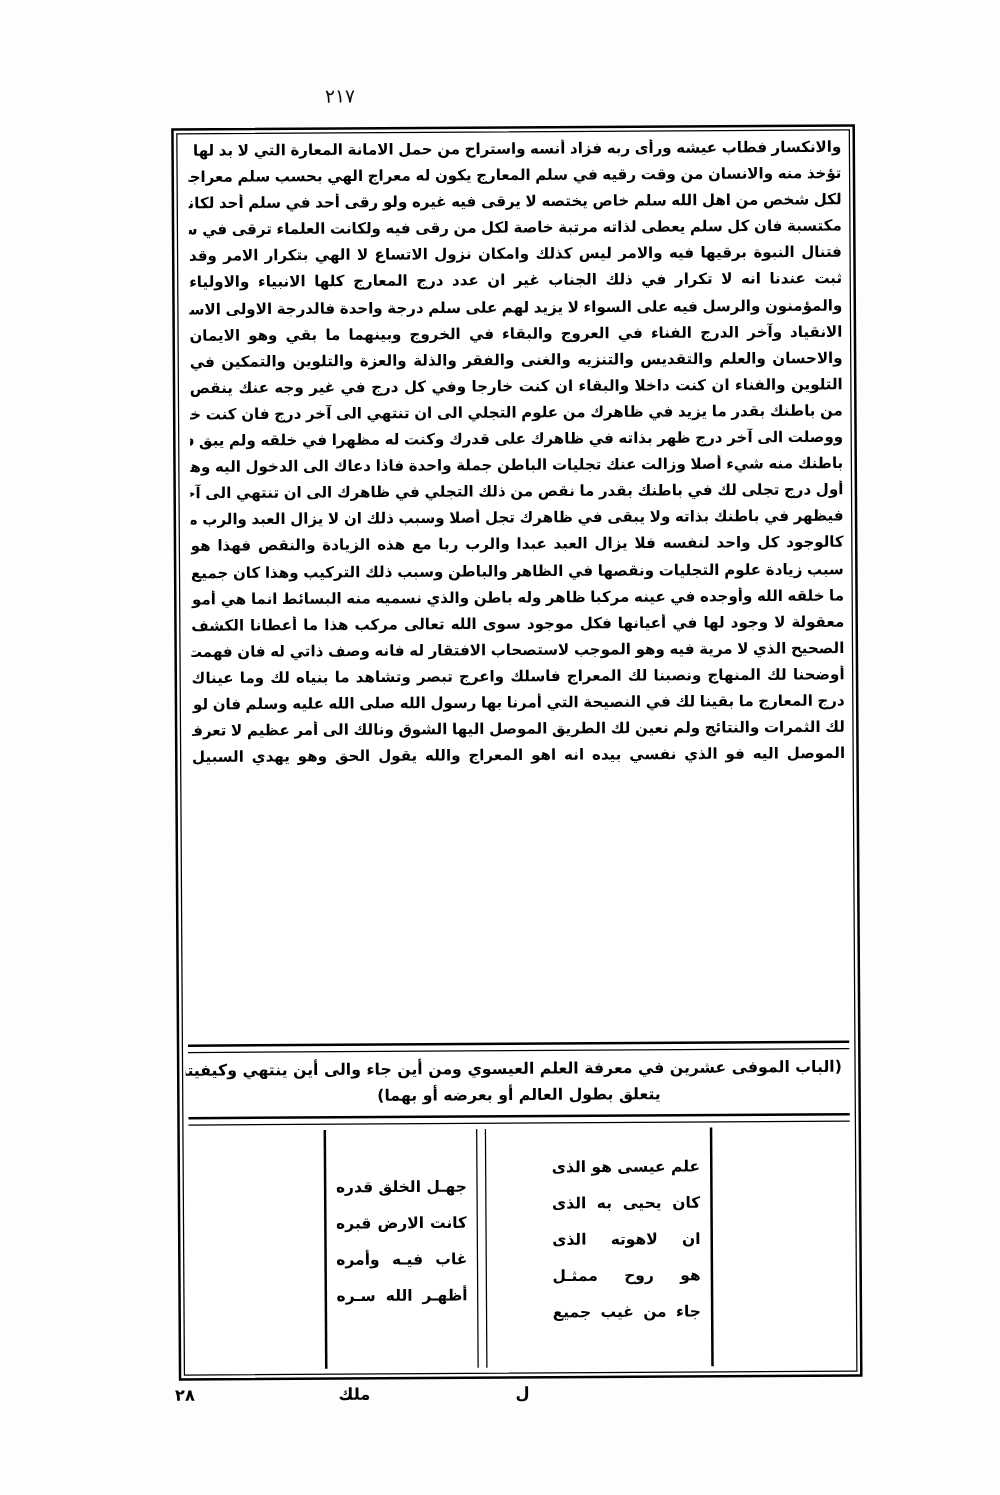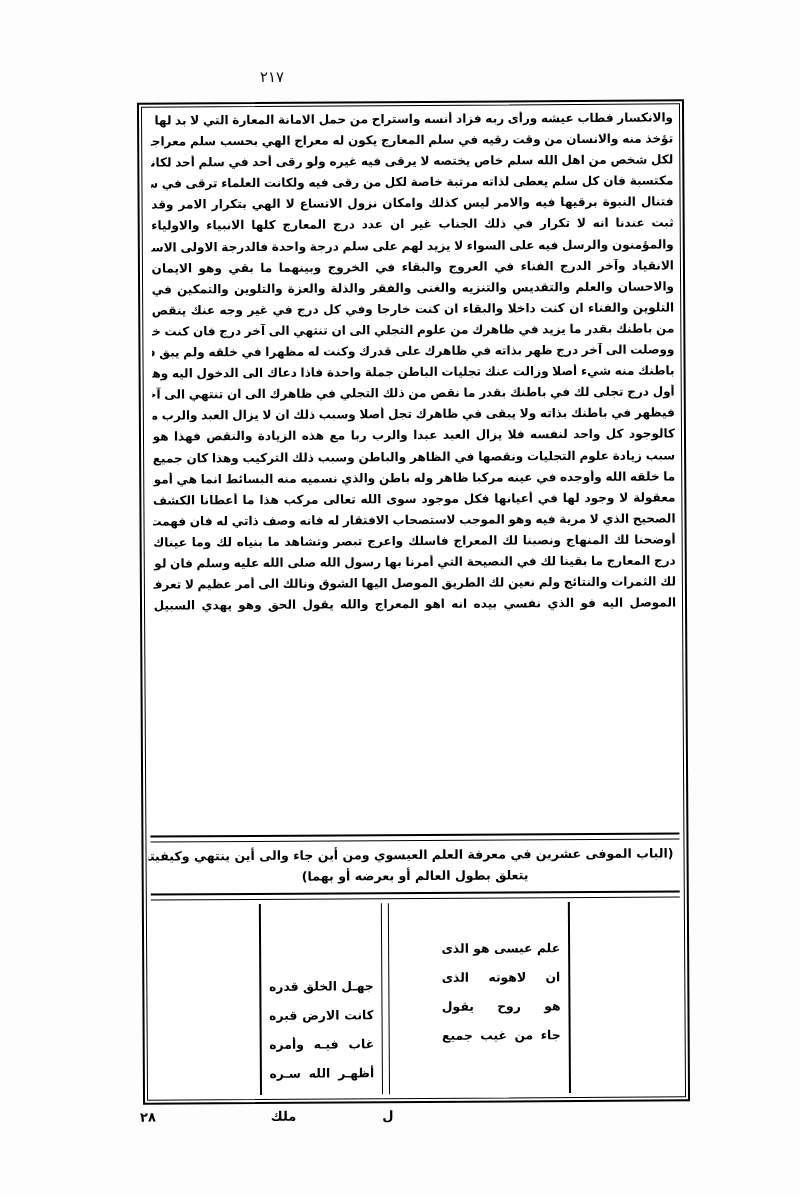--- a/index.html
+++ b/index.html
@@ -164,21 +164,20 @@
     flex: 1 1 auto;
     padding: 0 8px;
   }
   .verse-col.text-col.col-a {
     border-left: 1.2px solid #000;
     margin-left: 3px;
   }
   .verse-col.text-col.col-b {
     border-right: 1.2px solid #000;
     margin-right: 3px;
-    justify-content: flex-end;
   }
   .verse-line {
     display: block;
     font-size: 12.4px;
     line-height: 16px;
     height: 29px;
     white-space: nowrap;
     font-weight: 600;
     text-align: justify;
     text-align-last: justify;
@@ -202,21 +201,21 @@
     transform: rotate(-0.35deg);
   }
   .footer-cell {
     font-size: 13px;
     font-weight: 700;
     font-family: "DejaVu Sans", sans-serif;
     letter-spacing: 0.5px;
     line-height: 16px;
   }
   .footer-cell.signature-number { margin-right: 115px; }
-  .footer-cell.quire-mark      { margin-right: 86px; }
+  .footer-cell.quire-mark      { margin-right: 116px; }
   .footer-cell.catchword       { margin-right: 80px; }
 </style>
 </head>
 <body>
 
 <div class="scan-page">
 
   <div class="folio-number">٢١٧</div>
 
   <div class="text-frame">
@@ -257,22 +256,23 @@
       </div>
 
       <div class="heading-rule"></div>
 
       <div class="verse-table">
 
         <div class="verse-col empty-col col-right"></div>
 
         <div class="verse-col text-col col-a">
           <span class="verse-line">علم عيسى هو الذى</span>
+          <span class="verse-line">كان يحيى به الذى</span>
           <span class="verse-line">ان لاهوته الذى</span>
-          <span class="verse-line">هو روح يقول</span>
+          <span class="verse-line">هو روح ممثـل</span>
           <span class="verse-line">جاء من غيب جميع</span>
         </div>
 
         <div class="verse-col text-col col-b">
           <span class="verse-line">جهـل الخلق قدره</span>
           <span class="verse-line">كانت الارض قبره</span>
           <span class="verse-line">غاب فيـه وأمره</span>
           <span class="verse-line">أظهـر الله سـره</span>
         </div>
 

